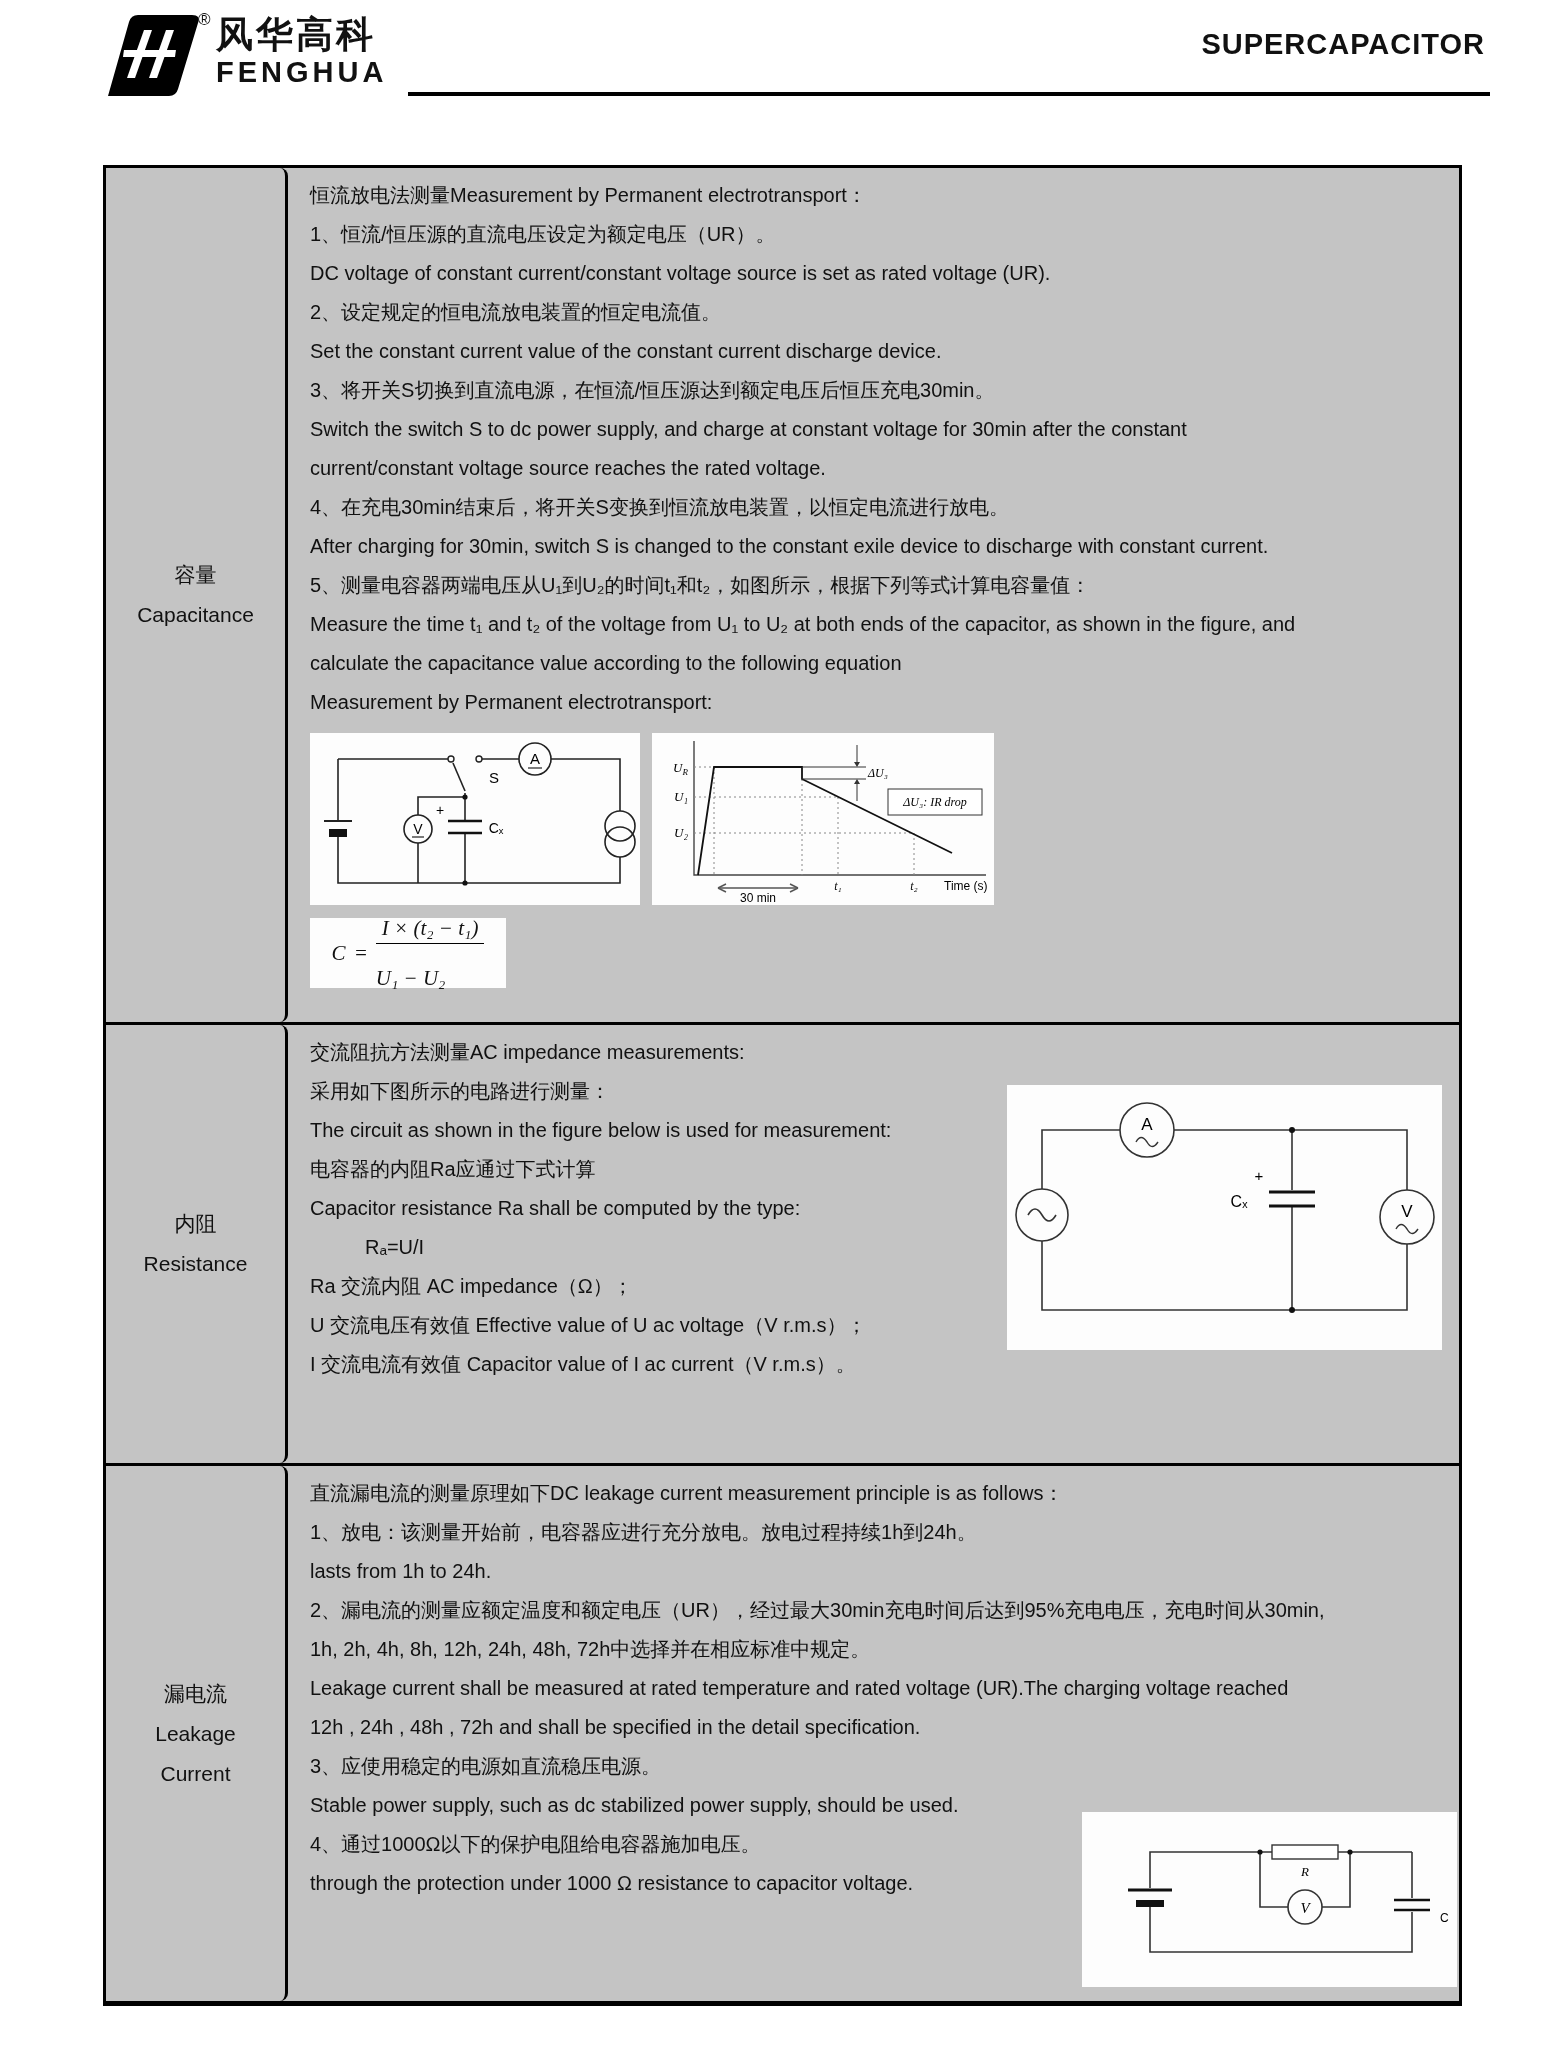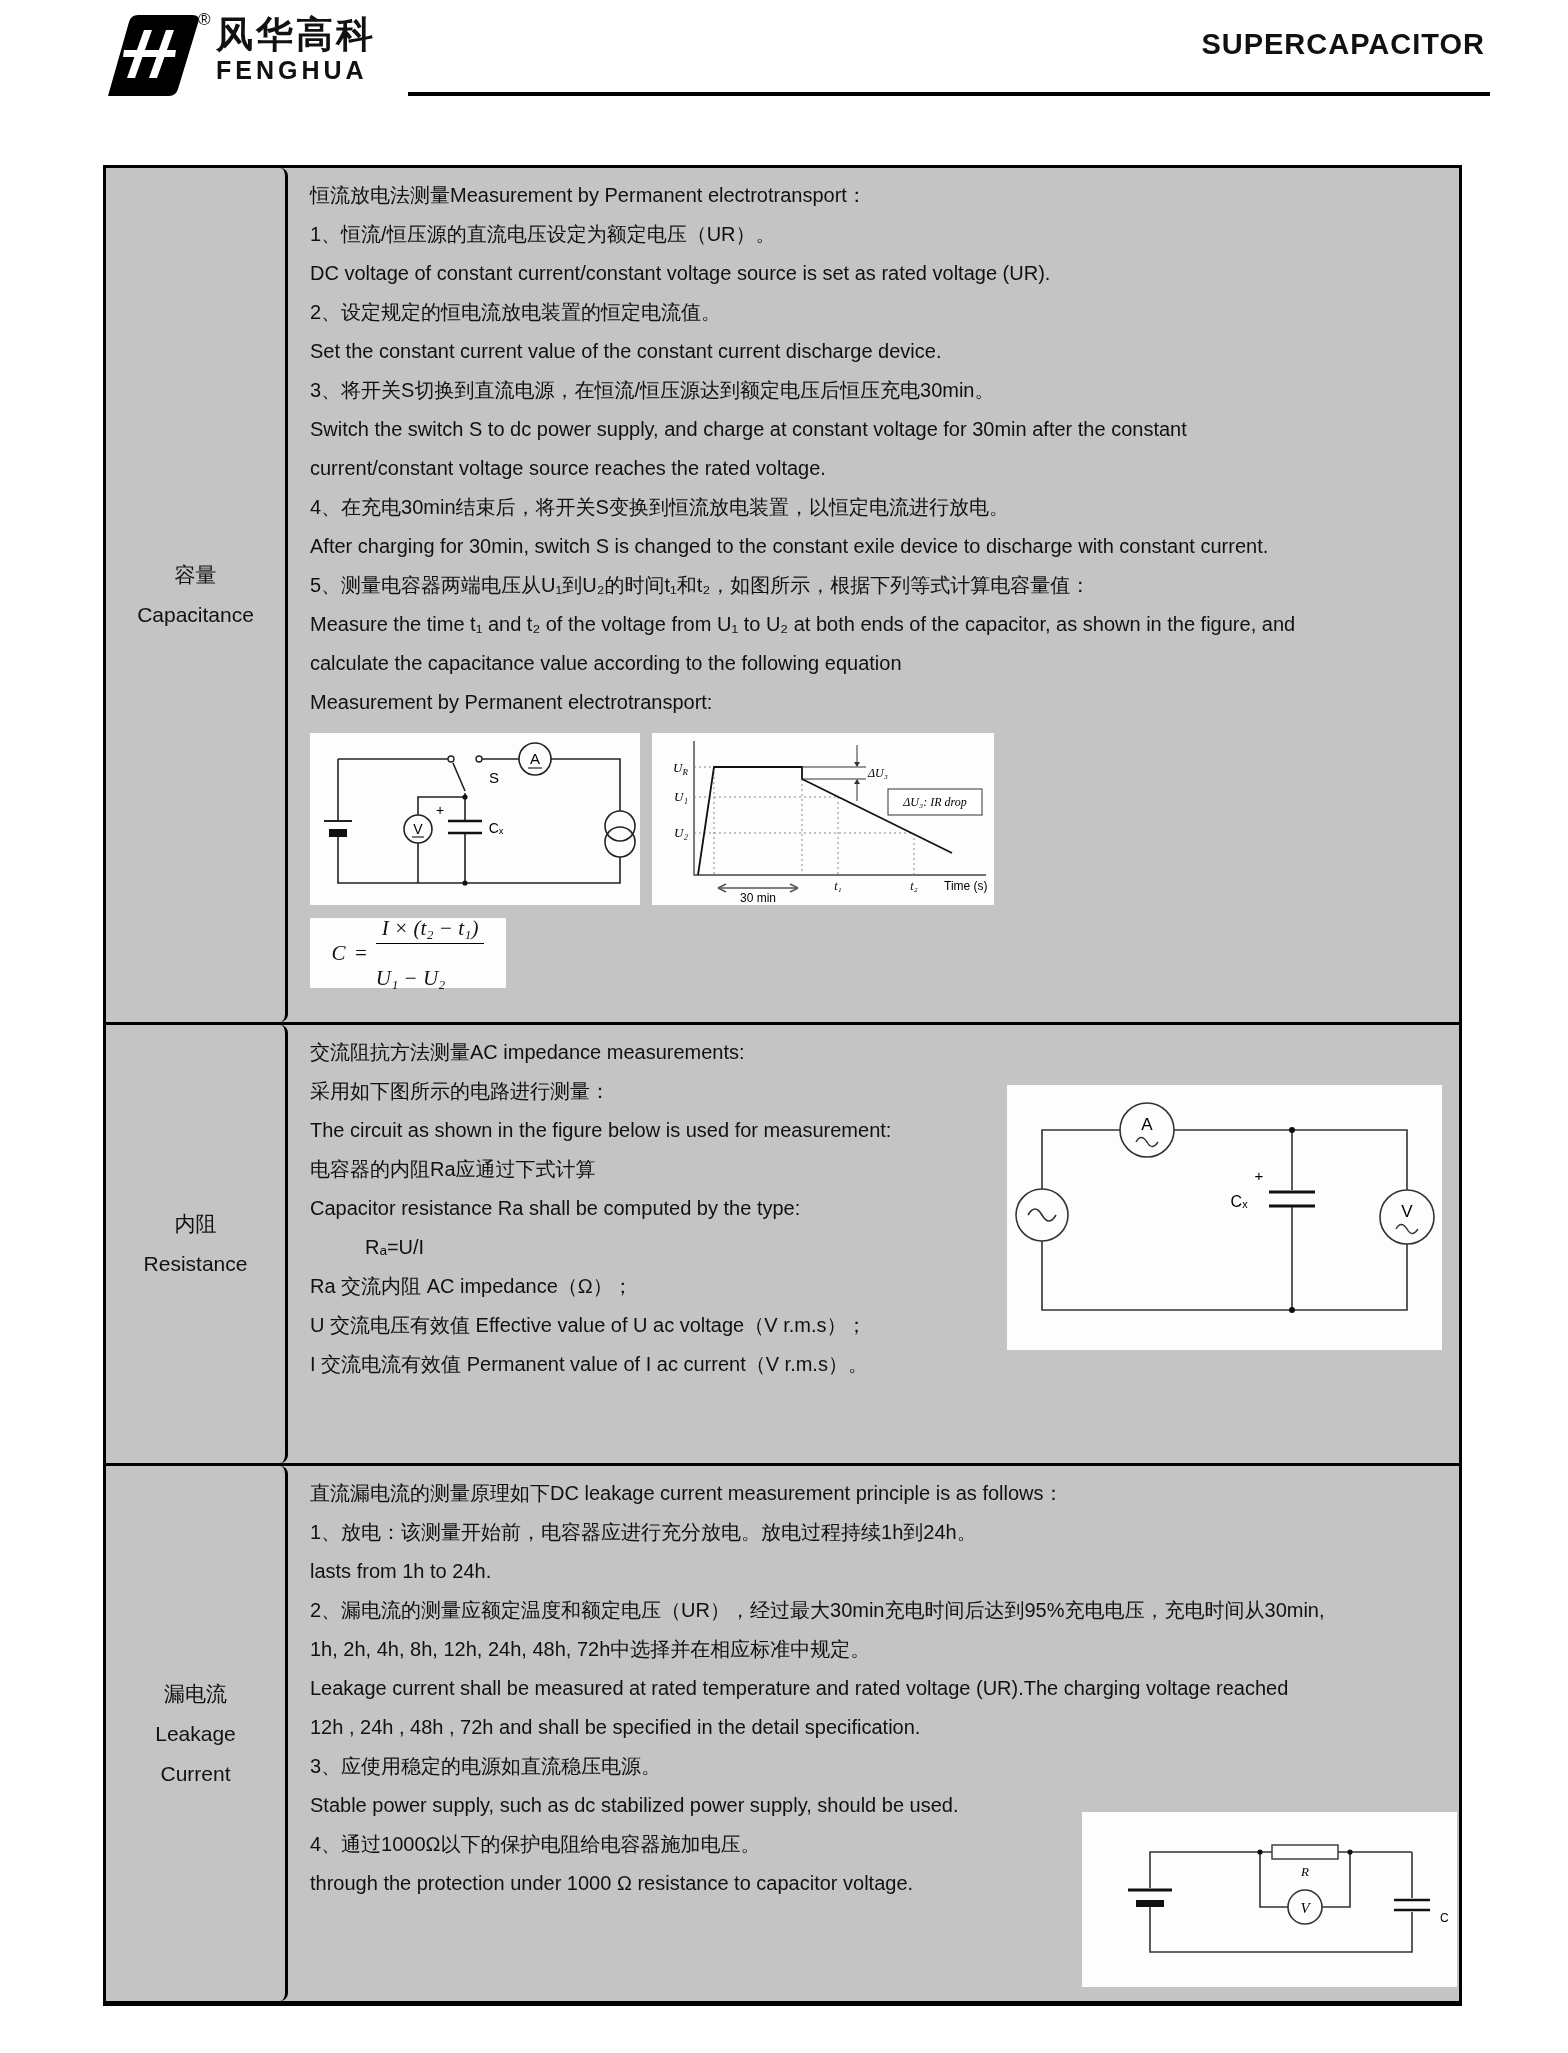--- a/index.html
+++ b/index.html
@@ -6,21 +6,21 @@
   body{width:1568px;height:2053px;font-family:"Liberation Sans","DejaVu Sans",sans-serif;color:#111;}
   .page{position:relative;width:1568px;height:2053px;background:#fff;overflow:hidden;}
 
   
   .hdr{position:absolute;left:0;top:0;width:1568px;height:110px;}
   .logo{position:absolute;left:72px;top:14px;display:flex;}
   .logo-mark{width:132px;height:84px;}
   .reg{position:absolute;left:198px;top:10px;font-size:17px;}
   .brand{position:absolute;left:216px;top:16px;line-height:1;}
   .brand-cn{font-size:37px;font-weight:bold;letter-spacing:3px;}
-  .brand-en{font-size:25px;font-weight:bold;letter-spacing:4px;margin-top:5px;}
+  .brand-en{font-size:29px;font-weight:bold;letter-spacing:4px;margin-top:5px;}
   .prod{position:absolute;right:83px;top:28px;font-size:29px;font-weight:bold;letter-spacing:1px;}
   .hdr-rule{position:absolute;left:408px;top:92px;width:1082px;height:4px;background:#000;}
 
   
   .tbl{position:absolute;left:103px;top:165px;width:1359px;background:#c4c4c4;
        border:3px solid #000;border-bottom-width:5px;box-sizing:border-box;}
   .trow{display:flex;box-sizing:border-box;}
   .trow + .trow{border-top:3px solid #000;}
   .r1{height:854px;} .r2{height:441px;} .r3{height:538px;}
   .lbl{width:182px;border-right:3px solid #000;box-sizing:border-box;
@@ -202,21 +202,21 @@
       </div>
       <div class="cnt" style="">
         <div class="ln">交流阻抗方法测量AC impedance measurements:</div>
         <div class="ln">采用如下图所示的电路进行测量：</div>
         <div class="ln">The circuit as shown in the figure below is used for measurement:</div>
         <div class="ln">电容器的内阻Ra应通过下式计算</div>
         <div class="ln">Capacitor resistance Ra shall be computed by the type:</div>
         <div class="ln indent">Rₐ=U/I</div>
         <div class="ln">Ra 交流内阻  AC impedance（Ω）；</div>
         <div class="ln">U 交流电压有效值  Effective value of U ac voltage（V r.m.s）；</div>
-        <div class="ln">I 交流电流有效值  Permanent value of I ac current（V r.m.s）。</div>
+        <div class="ln">I 交流电流有效值  Capacitor value of I ac current（V r.m.s）。</div>
 
         <svg class="fig-res" width="435" height="265" viewBox="0 0 435 265">
           <rect x="0" y="0" width="435" height="265" fill="#fdfdfd"></rect>
           <g stroke="#333" stroke-width="1.6" fill="none">
             <path d="M35,104 V45 H113"></path>
             <path d="M167,45 H400 V105"></path>
             <path d="M400,159 V225 H35 V156"></path>
             <path d="M285,45 V105"></path>
             <path d="M285,122 V225"></path>
           </g>

